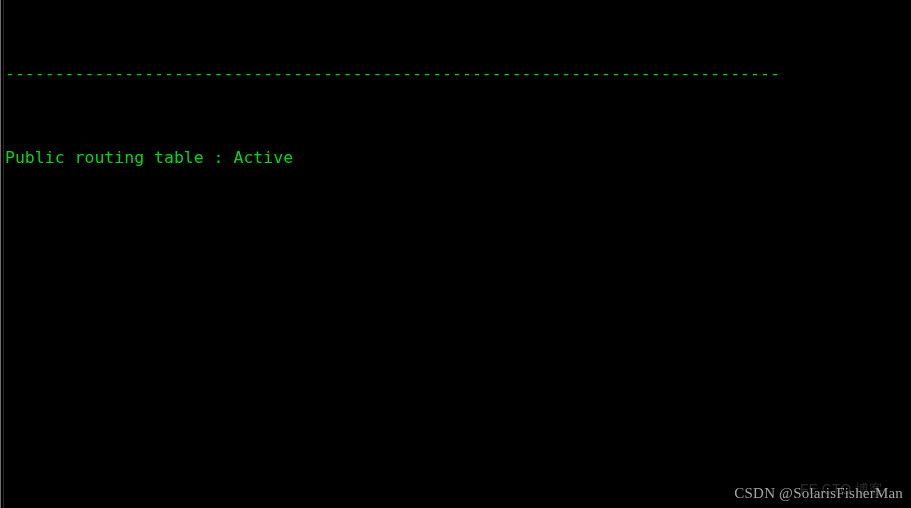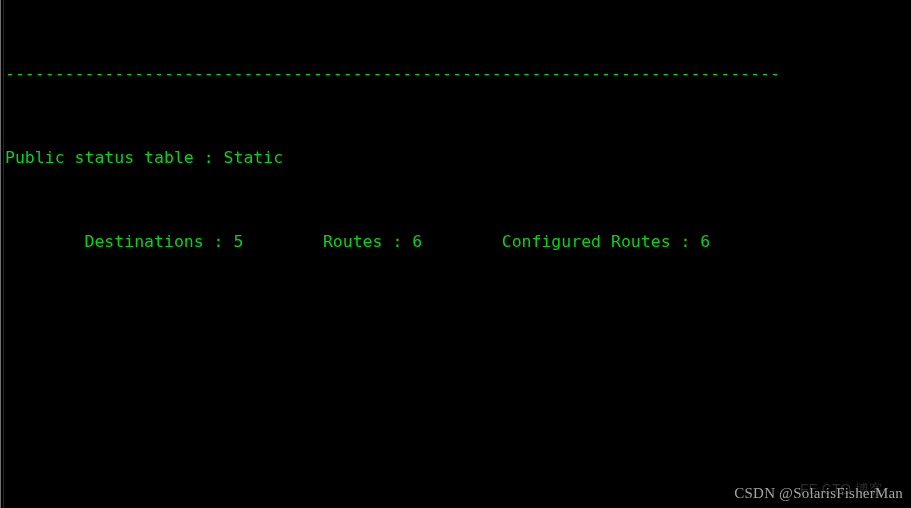--- a/index.html
+++ b/index.html
@@ -96,23 +96,22 @@
 <body>
 
 <div id="terminal">
 
   <div class="left-gutter"></div>
 
   <div class="console">
 
     <span class="line rule">------------------------------------------------------------------------------</span>
 
-    <span class="line">Public status table : Static</span>
+    <span class="line">Public routing table : Active</span>
 
-    <span class="line">        Destinations : 5        Routes : 6        Configured Routes : 6</span>
 
     <span class="line blank"> </span>
 
 
 
     
 
     
 
     

